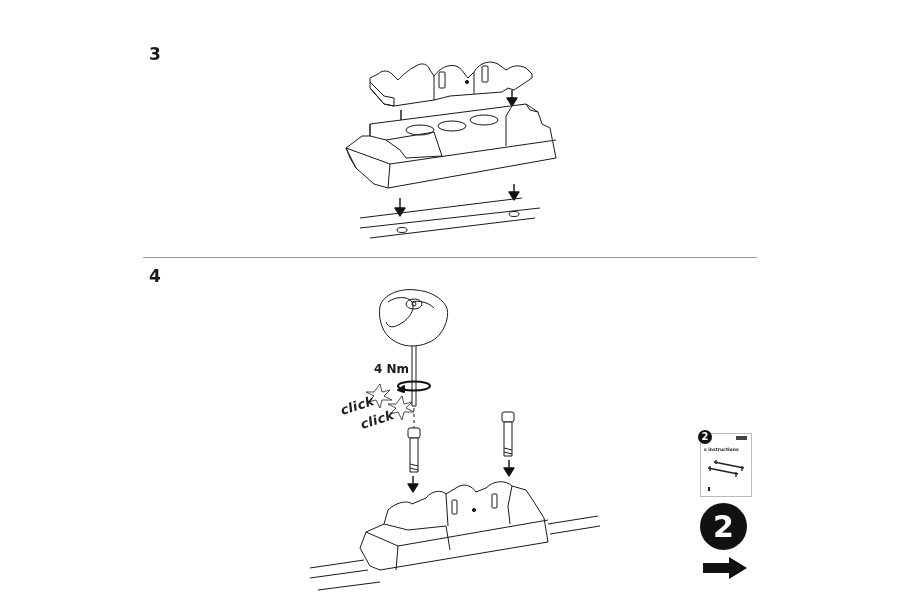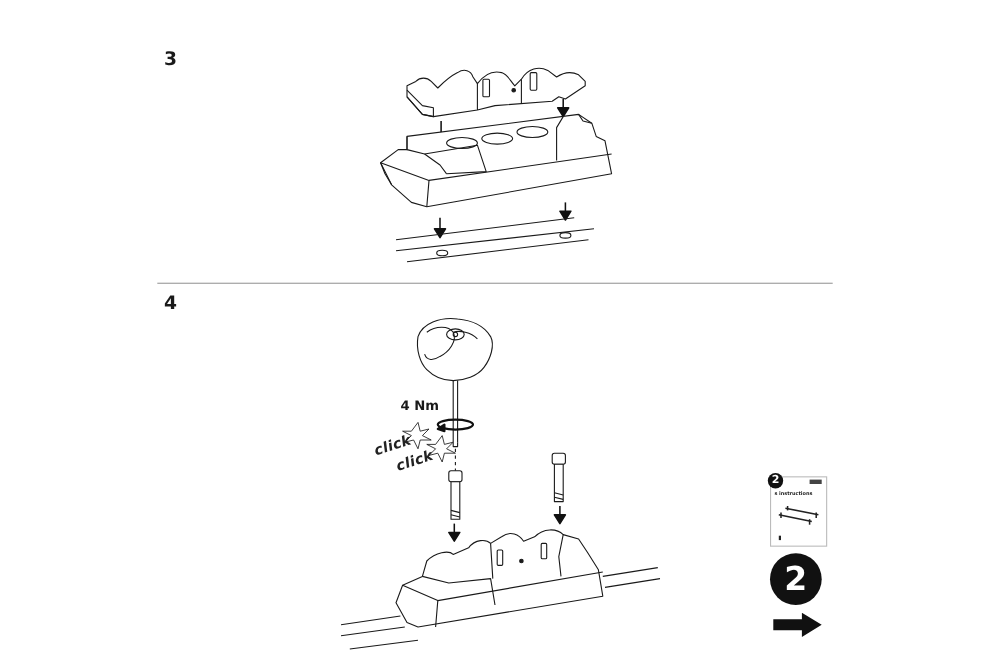--- a/index.html
+++ b/index.html
@@ -131,21 +131,21 @@
     <line x1="248" y1="244" x2="298" y2="236"></line>
     <line x1="250" y1="254" x2="300" y2="246"></line>
   </g>
 
   <g stroke="#222" stroke-width="0.8">
     <path d="M74,112 L80,104 L82,112 L90,110 L84,116 L92,120 L82,120 L80,128 L76,120 L68,122 L74,116 L66,112 Z" fill="#fff"></path>
     <path d="M96,124 L102,116 L104,124 L112,122 L106,128 L114,132 L104,132 L102,140 L98,132 L90,134 L96,128 L88,124 Z" fill="#fff"></path>
   </g>
 </svg>
 
-<div class="torque" style="left:364px; top:362px;">4 Nm</div>
+<div class="torque" style="left:374px; top:362px;">4 Nm</div>
 <div class="click-txt" style="left:340px; top:398px;">click</div>
 <div class="click-txt" style="left:360px; top:412px;">click</div>
 
 <div class="booklet">
   <div class="b-num">2</div>
   <div class="b-logo"></div>
   <div class="b-title">s instructions</div>
   <svg width="44" height="26" style="left:3px; top:20px;" viewBox="0 0 44 26" fill="none" stroke="#222" stroke-width="1.4">
     <line x1="10" y1="8" x2="40" y2="14"></line>
     <line x1="4" y1="14" x2="34" y2="20"></line>

